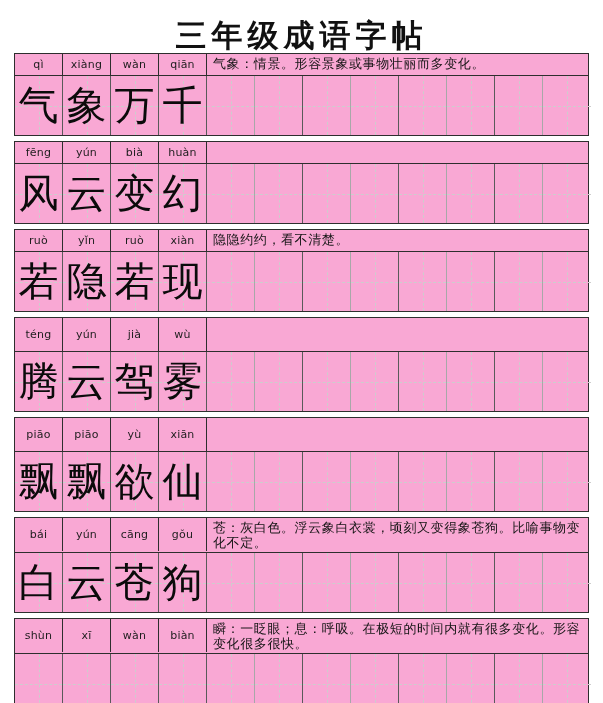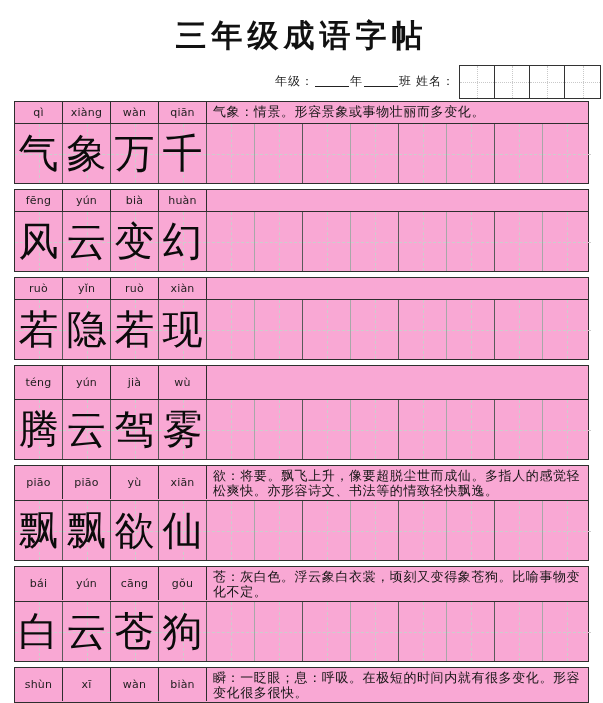--- a/index.html
+++ b/index.html
@@ -173,29 +173,20 @@
     user-select: none;
   }
 </style>
 </head>
 <body>
 
 <div class="page">
 
   <div class="title">三年级成语字帖</div>
 
-  <div class="infoline">
-    <span class="infotext"><span>年级：</span><span class="blank"></span><span>年</span><span class="blank"></span><span>班</span>&nbsp;<span>姓名：</span></span>
-    <div class="namegrid">
-        <div class="namecell"></div>
-        <div class="namecell"></div>
-        <div class="namecell"></div>
-        <div class="namecell"></div>
-      </div>
-  </div>
 
   <div class="sheet">
       <div class="idiom-block">
         <div class="top-row">
           <div class="pin-cell">qì</div>
           <div class="pin-cell">xiàng</div>
           <div class="pin-cell">wàn</div>
           <div class="pin-cell">qiān</div>
           <div class="def-cell">气象：情景。形容景象或事物壮丽而多变化。</div>
         </div>
@@ -251,20 +242,21 @@
           <div class="wcell soft"></div>
           <div class="wcell"></div>
         </div>
       </div>
       <div class="idiom-block">
         <div class="top-row">
           <div class="pin-cell">ruò</div>
           <div class="pin-cell">yǐn</div>
           <div class="pin-cell">ruò</div>
           <div class="pin-cell">xiàn</div>
+          <div class="def-cell">隐隐约约，看不清楚。</div>
         </div>
         <div class="write-row">
           <div class="wcell">
             <span class="hanzi">若</span>
           </div>
           <div class="wcell">
             <span class="hanzi">隐</span>
           </div>
           <div class="wcell">
             <span class="hanzi">若</span>
@@ -311,21 +303,20 @@
           <div class="wcell soft"></div>
           <div class="wcell"></div>
         </div>
       </div>
       <div class="idiom-block">
         <div class="top-row two-line">
           <div class="pin-cell">piāo</div>
           <div class="pin-cell">piāo</div>
           <div class="pin-cell">yù</div>
           <div class="pin-cell">xiān</div>
-          <div class="def-cell">欲：将要。飘飞上升，像要超脱尘世而成仙。多指人的感觉轻松爽快。亦形容诗文、书法等的情致轻快飘逸。</div>
         </div>
         <div class="write-row">
           <div class="wcell">
             <span class="hanzi">飘</span>
           </div>
           <div class="wcell">
             <span class="hanzi">飘</span>
           </div>
           <div class="wcell">
             <span class="hanzi">欲</span>

